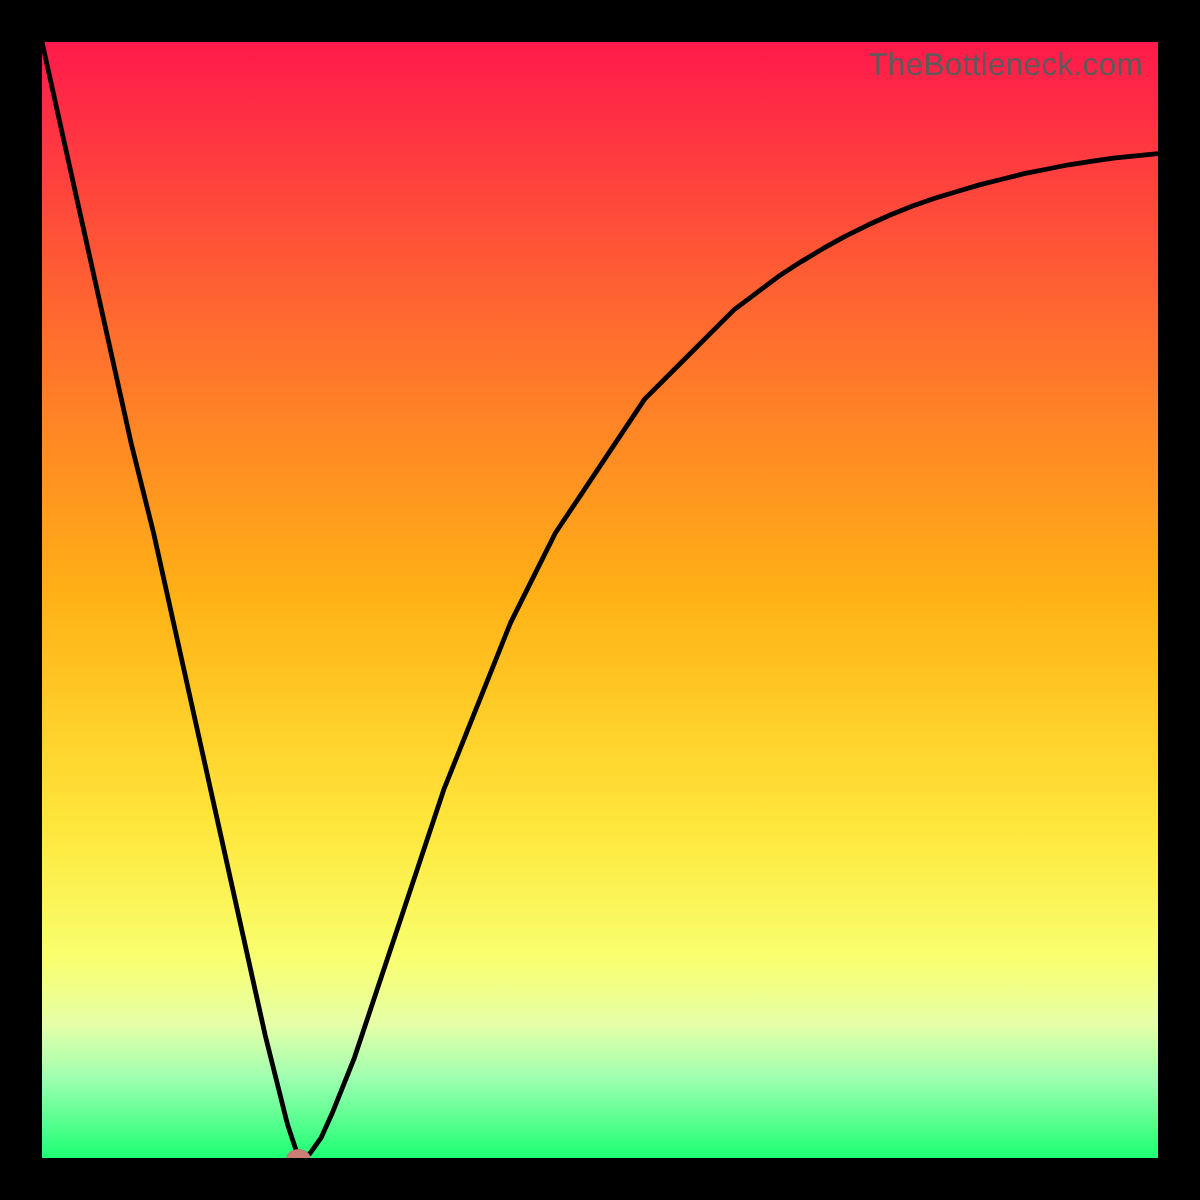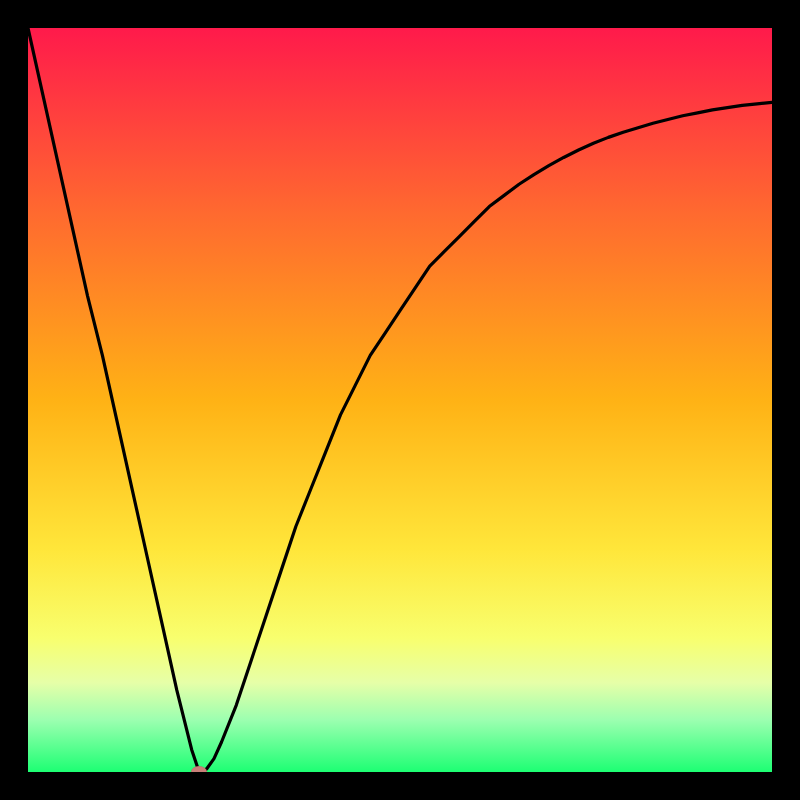--- a/index.html
+++ b/index.html
@@ -70,20 +70,21 @@
           <stop id="g70" offset="70%" stop-color="#ffe63a"></stop>
           <stop id="g82" offset="82%" stop-color="#f8ff6e"></stop>
           <stop id="g88" offset="88%" stop-color="#e6ffa8"></stop>
           <stop id="g93" offset="93%" stop-color="#9cffb0"></stop>
           <stop id="g100" offset="100%" stop-color="#1dff73"></stop>
         </linearGradient>
       </defs>
       <rect x="0" y="0" width="744" height="744" fill="url(#bg)"></rect>
     </svg>
 
+    <div class="watermark">TheBottleneck.com</div>
 
     <svg class="curve" viewBox="0 0 744 744" preserveAspectRatio="none" width="744" height="744">
       <path id="curve-path" fill="none" stroke="#000000" stroke-width="3.2" stroke-linecap="round" stroke-linejoin="round" d="M0.00 0.00 L14.88 66.96 L29.76 133.92 L44.64 200.88 L59.52 267.84 L74.40 327.36 L89.28 394.32 L104.16 461.28 L119.04 528.24 L133.92 595.20 L148.80 662.16 L163.68 721.68 L171.12 744.00 L178.56 741.02 L186.00 730.61 L193.44 714.24 L208.32 677.04 L223.20 632.40 L238.08 587.76 L252.96 543.12 L267.84 498.48 L282.72 461.28 L297.60 424.08 L312.48 386.88 L327.36 357.12 L342.24 327.36 L357.12 305.04 L372.00 282.72 L386.88 260.40 L401.76 238.08 L416.64 223.20 L431.52 208.32 L446.40 193.44 L461.28 178.56 L476.16 167.40 L491.04 156.24 L505.92 146.57 L520.80 137.64 L535.68 129.46 L550.56 122.02 L565.44 115.32 L580.32 109.37 L595.20 104.16 L610.08 99.70 L624.96 95.23 L639.84 91.51 L654.72 87.79 L669.60 84.82 L684.48 81.84 L699.36 79.61 L714.24 77.38 L729.12 75.89 L744.00 74.40"></path>
     </svg>
 
     <div class="marker" id="marker" style="left: 171.12px; top: 744px; background: rgb(201, 127, 120);"></div>
 
   </div>
 </div>
 

